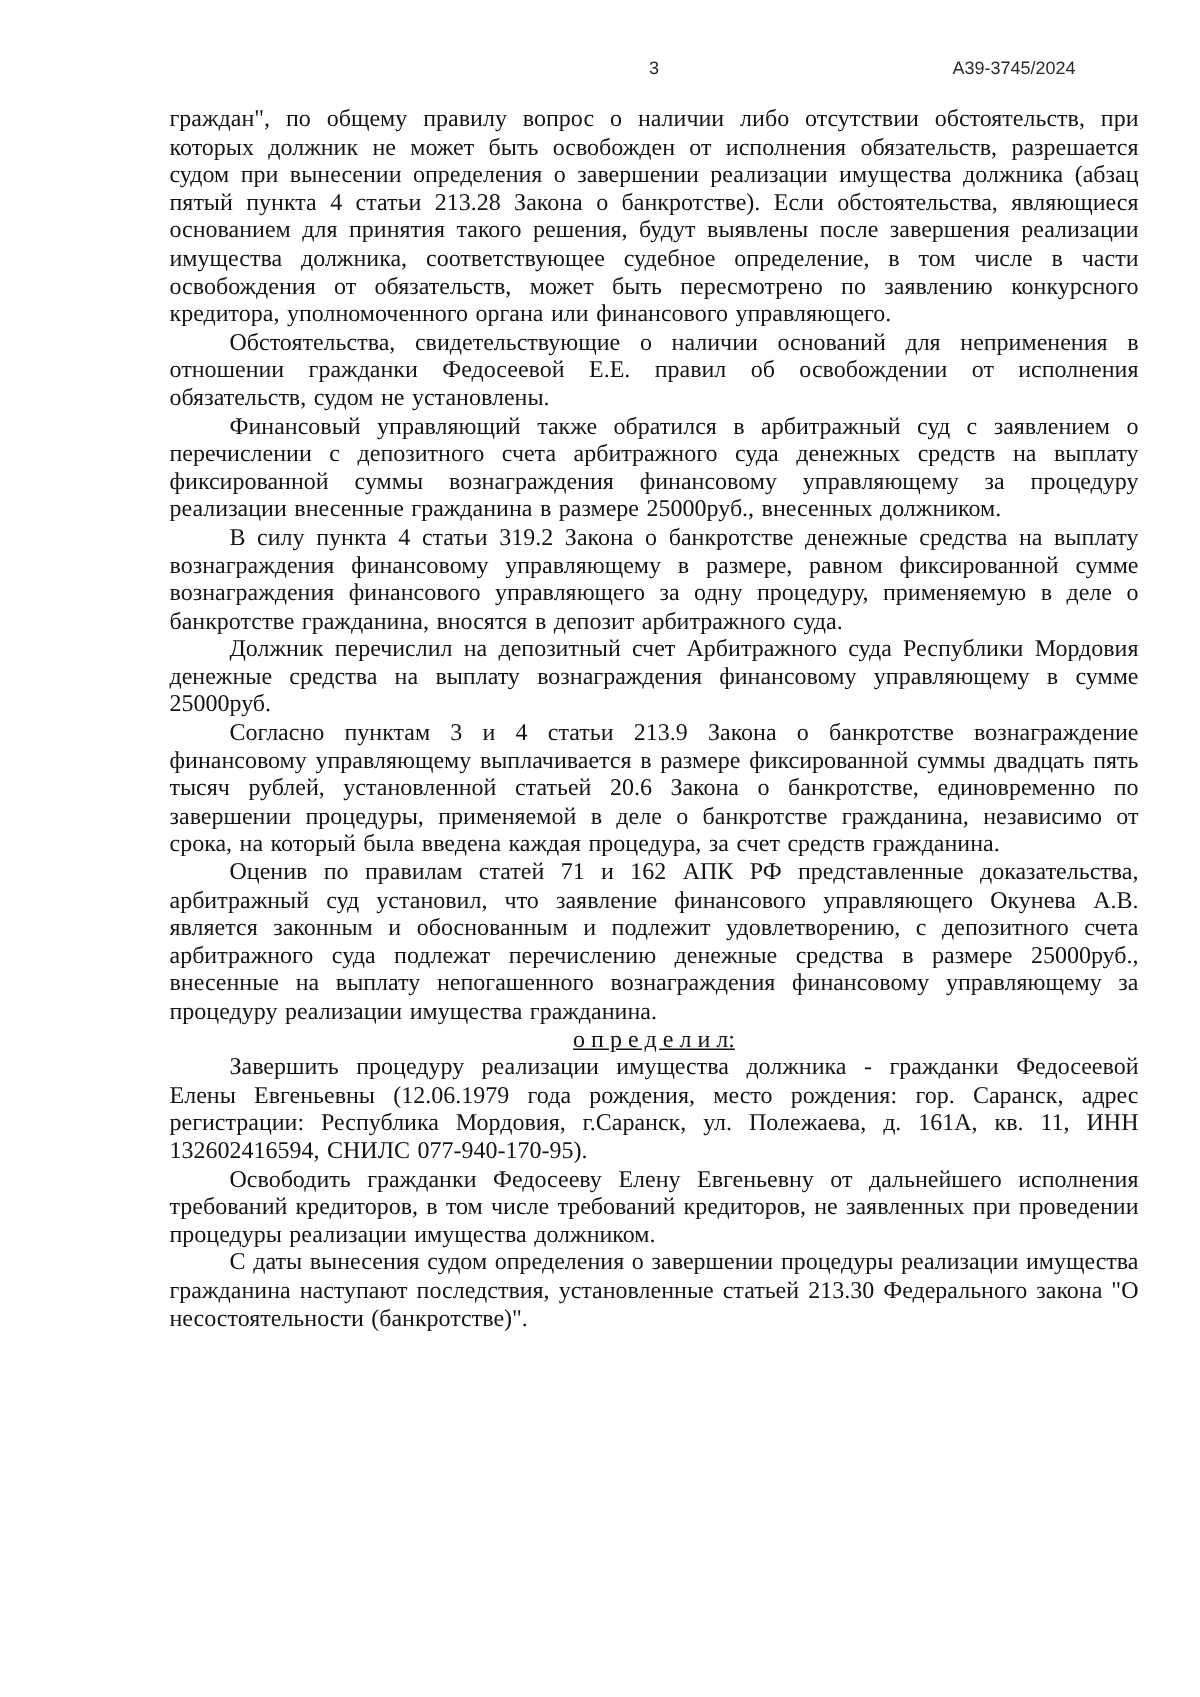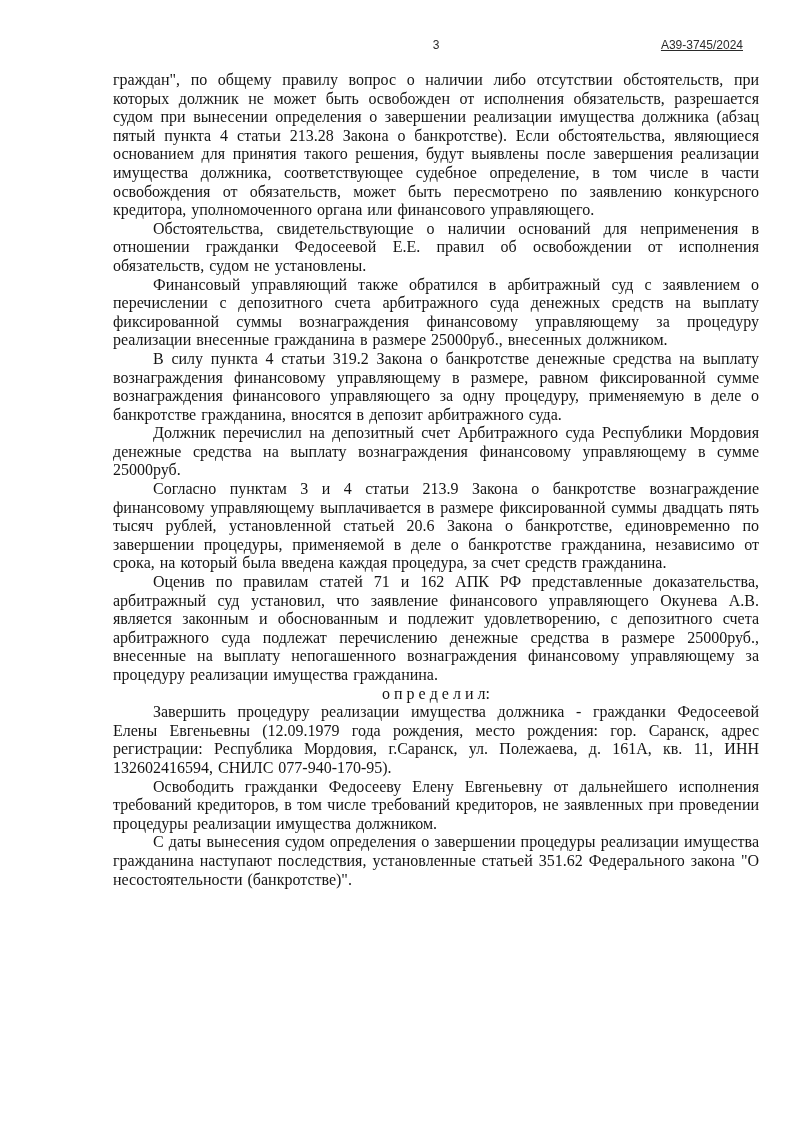--- a/index.html
+++ b/index.html
@@ -27,23 +27,22 @@
     line-height: 14px;
     color: #2a2a2a;
   }
   .page-number {
     text-align: center;
     width: 100%;
   }
   .case-number {
     position: absolute;
     top: 0;
-    right: 16px;
+    right: 42px;
     white-space: nowrap;
-    text-decoration: underline;
   }
   .doc-body {
     position: absolute;
     top: 71px;
     left: 113px;
     width: 646px;
     font-size: 16px;
     line-height: 18.6px;
     color: #141414;
   }
@@ -53,20 +52,21 @@
     text-indent: 40px;
     word-spacing: 1px;
   }
   .para.no-indent {
     text-indent: 0;
   }
   .resolution-heading {
     margin: 0;
     text-align: center;
     text-indent: 0;
+    text-decoration: underline;
   }
 </style>
 </head>
 <body>
 
 <div class="page">
 
   <div class="header">
     <div class="page-number">3</div>
     <div class="case-number">А39-3745/2024</div>
@@ -76,18 +76,18 @@
     <p class="para no-indent">граждан", по общему правилу вопрос о наличии либо отсутствии обстоятельств, при которых должник не может быть освобожден от исполнения обязательств, разрешается судом при вынесении определения о завершении реализации имущества должника (абзац пятый пункта 4 статьи 213.28 Закона о банкротстве).  Если обстоятельства, являющиеся основанием для принятия такого решения, будут выявлены после завершения реализации имущества должника, соответствующее судебное определение, в том числе в части освобождения от обязательств, может быть пересмотрено по заявлению конкурсного кредитора, уполномоченного органа или финансового управляющего.</p>
     <p class="para">Обстоятельства, свидетельствующие о наличии оснований для неприменения в отношении гражданки Федосеевой Е.Е. правил об освобождении от исполнения обязательств, судом не установлены.</p>
     <p class="para">Финансовый управляющий также обратился в арбитражный суд с заявлением о перечислении с депозитного счета арбитражного суда денежных средств на выплату фиксированной суммы вознаграждения финансовому управляющему за процедуру реализации внесенные гражданина в размере 25000руб., внесенных должником.</p>
     <p class="para">В силу пункта 4 статьи 319.2 Закона о банкротстве денежные средства на выплату вознаграждения финансовому управляющему в размере, равном фиксированной сумме вознаграждения финансового управляющего за одну процедуру, применяемую в деле о банкротстве гражданина, вносятся в депозит арбитражного суда.</p>
     <p class="para">Должник перечислил на депозитный счет Арбитражного суда Республики Мордовия денежные средства на выплату вознаграждения финансовому управляющему в сумме 25000руб.</p>
     <p class="para">Согласно пунктам 3 и 4 статьи 213.9 Закона о банкротстве вознаграждение финансовому управляющему выплачивается в размере фиксированной суммы двадцать пять тысяч рублей, установленной статьей 20.6 Закона о банкротстве, единовременно по завершении процедуры, применяемой в деле о банкротстве гражданина, независимо от срока, на который была введена каждая процедура, за счет средств гражданина.</p>
     <p class="para">Оценив по правилам статей 71 и 162 АПК РФ представленные доказательства, арбитражный суд установил, что заявление финансового управляющего Окунева А.В. является законным и обоснованным и подлежит удовлетворению, с депозитного счета арбитражного суда подлежат перечислению денежные средства в размере 25000руб., внесенные на выплату непогашенного вознаграждения финансовому управляющему за процедуру реализации имущества гражданина.</p>
 
     <p class="resolution-heading">о п р е д е л и л:</p>
 
-    <p class="para">Завершить процедуру реализации имущества должника - гражданки Федосеевой Елены Евгеньевны (12.09.1979 года рождения, место рождения: гор. Саранск, адрес регистрации: Республика Мордовия, г.Саранск, ул. Полежаева, д. 161А, кв. 11, ИНН 132602416594, СНИЛС 077-940-170-95).</p>
+    <p class="para">Завершить процедуру реализации имущества должника - гражданки Федосеевой Елены Евгеньевны (12.06.1979 года рождения, место рождения: гор. Саранск, адрес регистрации: Республика Мордовия, г.Саранск, ул. Полежаева, д. 161А, кв. 11, ИНН 132602416594, СНИЛС 077-940-170-95).</p>
     <p class="para">Освободить гражданки Федосееву Елену Евгеньевну от дальнейшего исполнения требований кредиторов, в том числе требований кредиторов, не заявленных при проведении процедуры реализации имущества должником.</p>
-    <p class="para">С даты вынесения судом определения о завершении процедуры реализации имущества гражданина наступают последствия, установленные статьей 351.62 Федерального закона "О несостоятельности (банкротстве)".</p>
+    <p class="para">С даты вынесения судом определения о завершении процедуры реализации имущества гражданина наступают последствия, установленные статьей 213.30 Федерального закона "О несостоятельности (банкротстве)".</p>
   </div>
 
 </div>
 
 </body></html>

